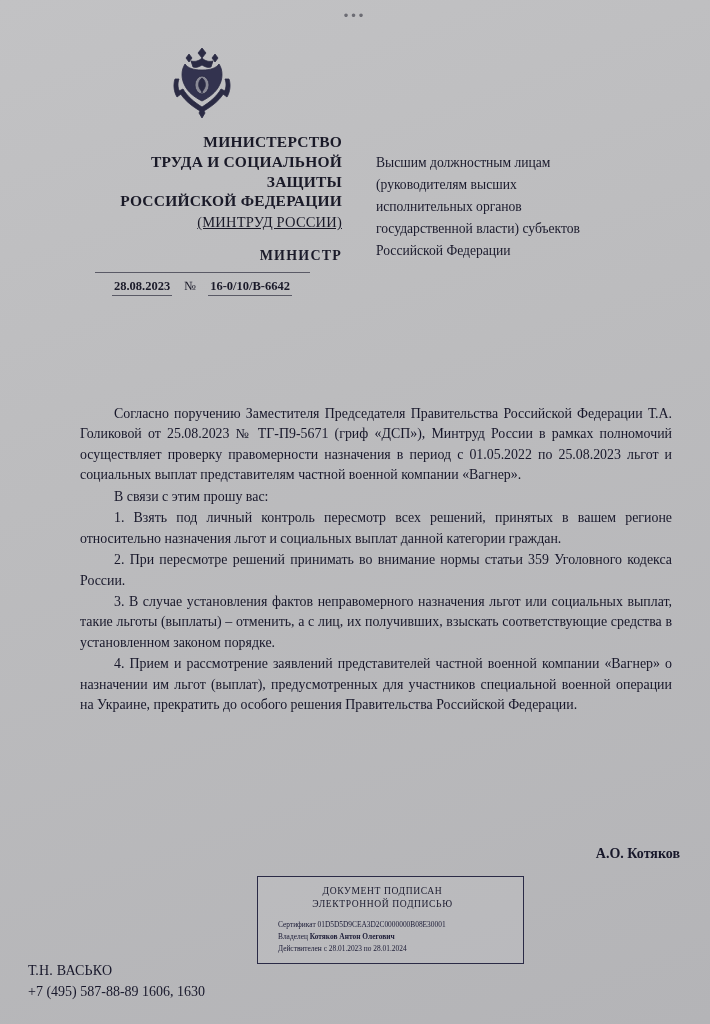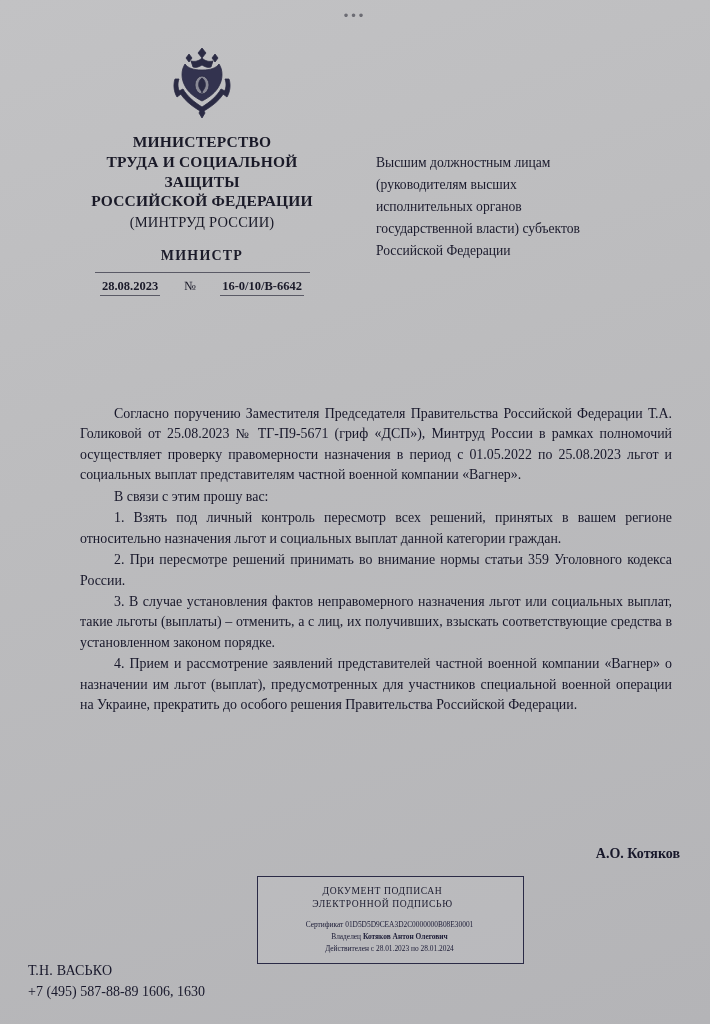--- a/index.html
+++ b/index.html
@@ -31,21 +31,21 @@
     letter-spacing: 3px;
     font-family: "Liberation Sans", sans-serif;
   }
 
   
   .header {
     position: absolute;
     top: 44px;
     left: 62px;
     width: 280px;
-    text-align: center;
+    text-align: right;
   }
   .emblem {
     height: 78px;
     display: flex;
     align-items: center;
     justify-content: center;
   }
   .emblem svg { display: block; }
   .ministry {
     margin-top: 10px;
@@ -56,20 +56,21 @@
     color: #1a1a28;
   }
   .ministry .line {
     display: block;
   }
   .ministry-sub {
     margin-top: 2px;
     font-size: 14.5px;
     font-weight: normal;
     letter-spacing: 0.2px;
+    text-decoration: underline;
   }
   .minister {
     margin-top: 16px;
     font-size: 14px;
     font-weight: bold;
     letter-spacing: 1.2px;
   }
   .contacts {
     margin-top: 16px;
     font-size: 8.4px;
@@ -81,21 +82,21 @@
     margin: 8px auto 0 auto;
     width: 215px;
     border-top: 1px solid #5a5a66;
   }
   .docnum {
     margin-top: 6px;
     font-size: 12.5px;
     font-weight: bold;
     display: flex;
     justify-content: center;
-    gap: 24px;
+    gap: 12px;
   }
   .docnum .num-label { font-weight: normal; }
   .docnum .under {
     border-bottom: 1px solid #5a5a66;
     padding: 0 2px 1px 2px;
   }
 
   
   .addressee {
     position: absolute;
@@ -148,21 +149,21 @@
     background: rgba(200,200,203,0.25);
   }
   .stamp-title {
     font-size: 9.6px;
     letter-spacing: 0.6px;
     line-height: 1.35;
     color: #1c1c30;
   }
   .stamp-lines {
     margin-top: 8px;
-    text-align: center;
+    text-align: left;
     padding-left: 14px;
     font-size: 7.4px;
     line-height: 1.62;
     color: #20203a;
   }
   .stamp-lines b { font-weight: bold; }
 
   
   .footer {
     position: absolute;

